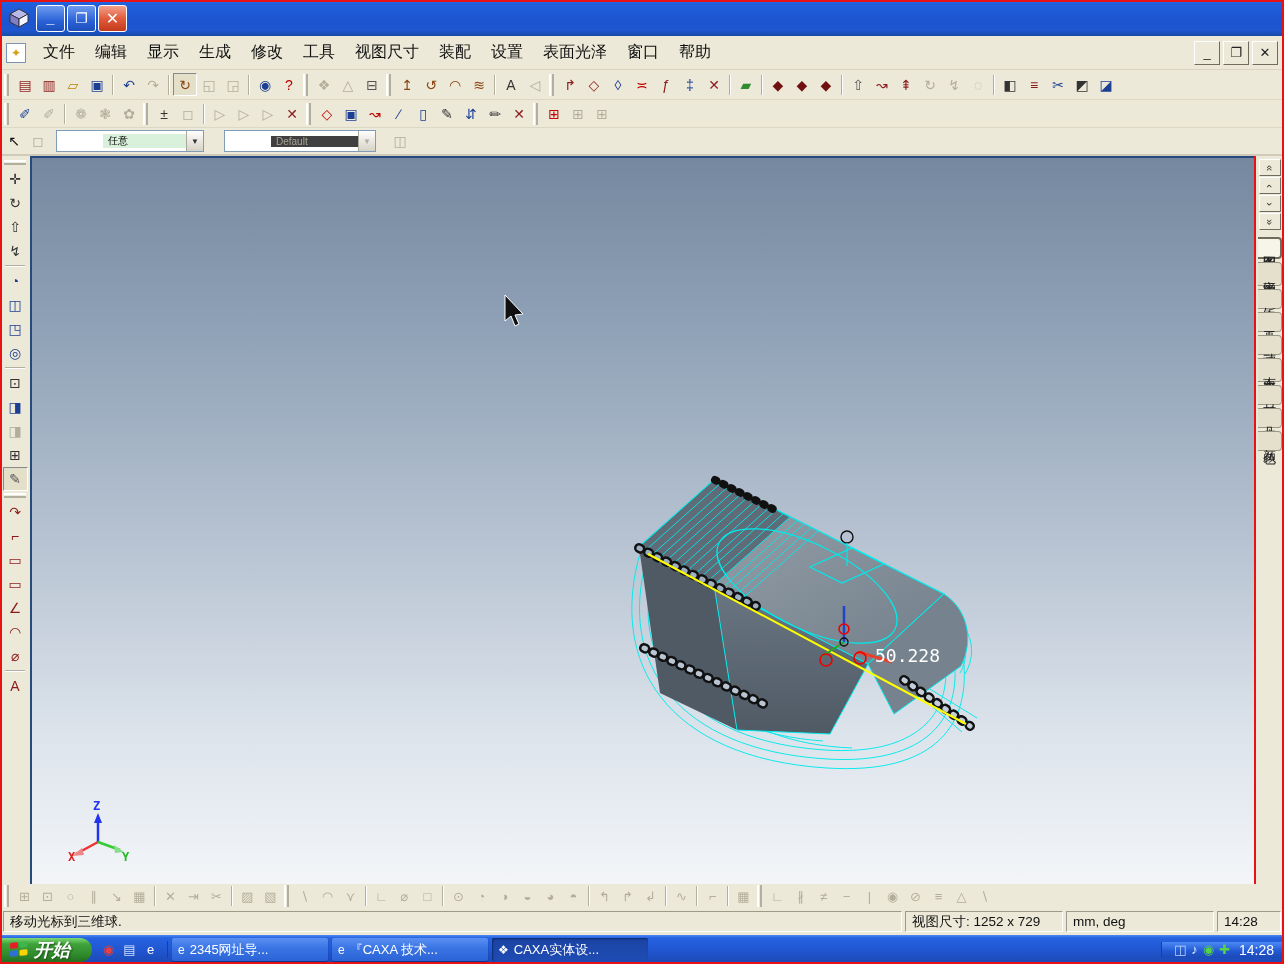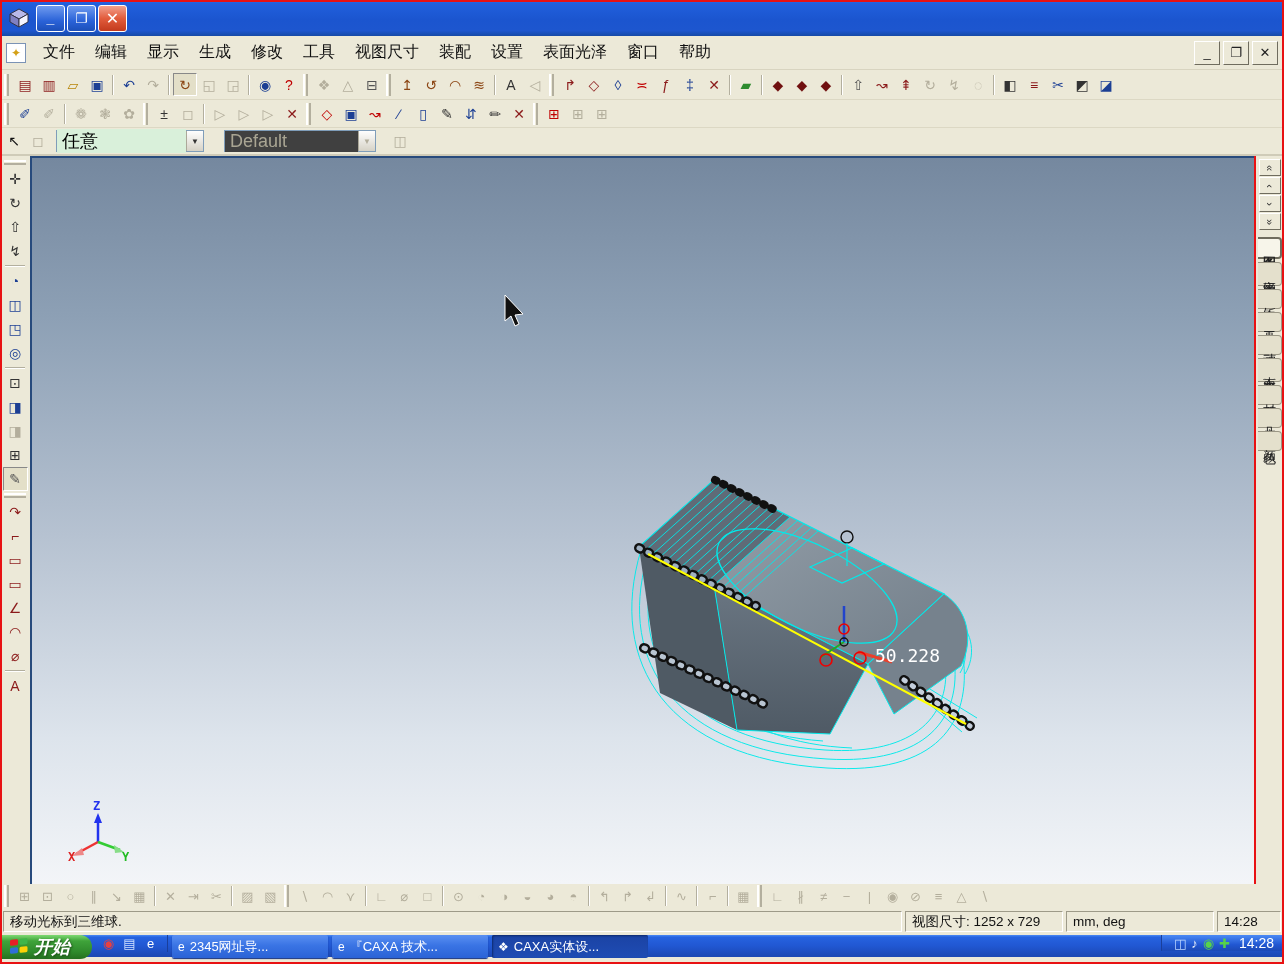--- a/index.html
+++ b/index.html
@@ -33,21 +33,21 @@
   .tr2 { height:28px; border-bottom:1px solid #dcd8c4; }
   .tr3 { height:28px; border-bottom:2px solid #cfcbb8; }
   .tbtn { width:24px; height:23px; display:flex; align-items:center; justify-content:center; font-size:14px; color:#333;
     border:1px solid transparent; border-radius:1px; flex:0 0 auto; }
   .tbtn.dis { color:#b3ae9c !important; }
   .tbtn.on { background:#e3dfc8; border-color:#888 #fff #fff #888; }
   .tsep { width:2px; height:20px; border-left:1px solid #b3af9e; border-right:1px solid #fff; margin:0 3px; flex:0 0 auto; }
   .tgrip { width:5px; height:22px; border-left:2px solid #fff; border-right:2px solid #b3af9e; margin:0 4px 0 2px; flex:0 0 auto; }
 
   .combo { height:22px; background:#fff; border:1px solid #7f9db9; display:flex; align-items:center; margin:0 6px; }
-  .combo .cval { flex:1; padding:0 5px; font-size:18px; }
+  .combo .cval { flex:1; padding:0 5px; font-size:10px;margin-left:46px; }
   .combo .cbtn { width:17px; height:100%; background:linear-gradient(180deg,#fefefe,#d6d2c6); border-left:1px solid #aca899;
     display:flex; align-items:center; justify-content:center; font-size:8px; color:#333; }
   .combo.green .cval { background:#d9f0da; }
   .combo.dis .cval { color:#a9a593; background:#404040; }
   .combo.dis .cbtn { color:#b3ae9c; }
 
   
   .main { display:flex; height:728px; }
   .leftstrip { width:30px; background:#ece9d8; display:flex; flex-direction:column; align-items:center; padding-top:2px; }
   .leftstrip .tbtn { width:25px; height:24px; }
@@ -73,21 +73,21 @@
   .bottombar { height:24px; }
   .bottombar .tbtn { width:23px; height:21px; font-size:13px; }
   .statusbar { height:27px; background:#ece9d8; display:flex; align-items:center; gap:3px; padding:2px 3px; }
   .spanel { height:21px; border:1px solid; border-color:#9d9a88 #fff #fff #9d9a88; display:flex; align-items:center; padding:0 6px; font-size:13.5px; color:#111; }
   .sp-msg { flex:1; }
   .sp-size { width:158px; }
   .sp-units { width:148px; }
   .sp-clock { width:64px; }
 
   
-  .taskbar { height:22px; background:linear-gradient(180deg,#4b8af5 0%,#2663e0 10%,#2157d2 50%,#1c49b5 95%); display:flex; align-items:flex-start; color:#fff; }
+  .taskbar { height:29px; background:linear-gradient(180deg,#4b8af5 0%,#2663e0 10%,#2157d2 50%,#1c49b5 95%); display:flex; align-items:center; color:#fff; }
   .startbtn { display:flex; align-items:center; gap:5px; padding:0 22px 0 9px; font-size:18px; font-style:italic; font-weight:bold;
     background:linear-gradient(180deg,#7ed973 0%,#3fa33a 25%,#2f8a2c 70%,#25701f 100%); border-radius:0 12px 12px 0; text-shadow:1px 1px 2px #1c4f16; }
   .qlaunch { display:flex; align-items:center; gap:4px; padding:0 8px; border-right:1px solid #1a3f9b; }
   .qico { width:17px; height:17px; display:flex; align-items:center; justify-content:center; font-size:13px; }
   .tasks { flex:1; display:flex; align-items:center; gap:4px; padding:0 4px; }
   .task { width:156px; height:23px; display:flex; align-items:center; gap:5px; padding:0 6px; border-radius:2px;
     background:linear-gradient(180deg,#5a90f2,#3a74e4 45%,#2b63d6); box-shadow:0 1px 1px #14307e; font-size:13px; white-space:nowrap; overflow:hidden; }
   .task.act { background:linear-gradient(180deg,#1b43a4,#1f4cb4); box-shadow:inset 1px 1px 2px #0d2a6e; }
   .task .tico { font-size:12px; }
   .tray { display:flex; align-items:center; gap:5px; padding:0 10px 0 12px; border-left:1px solid #1a3f9b;

